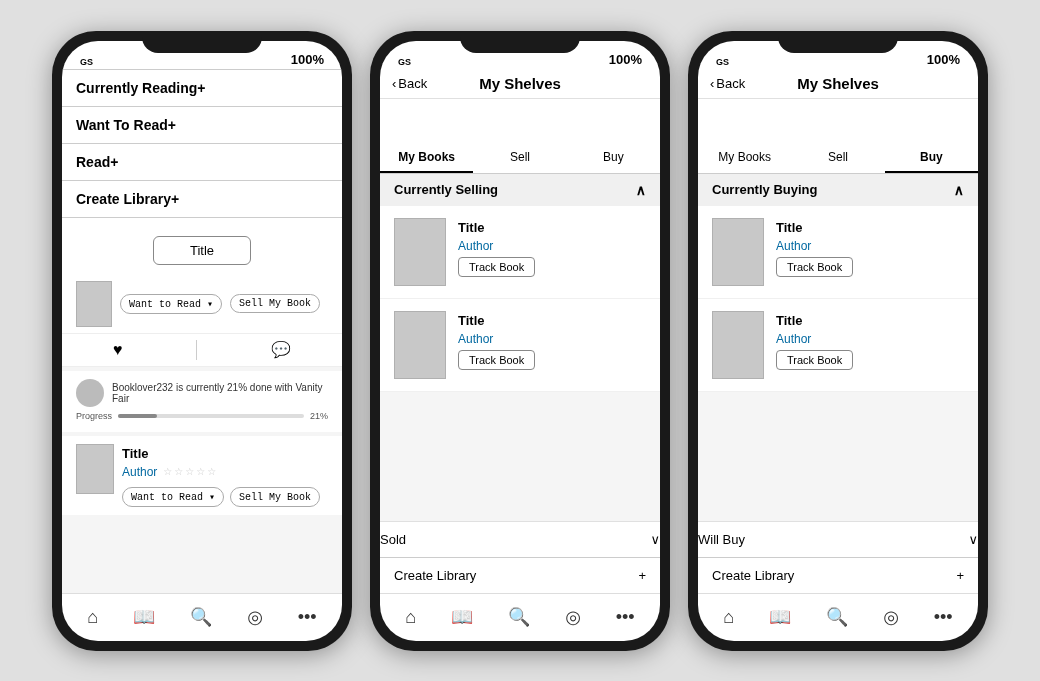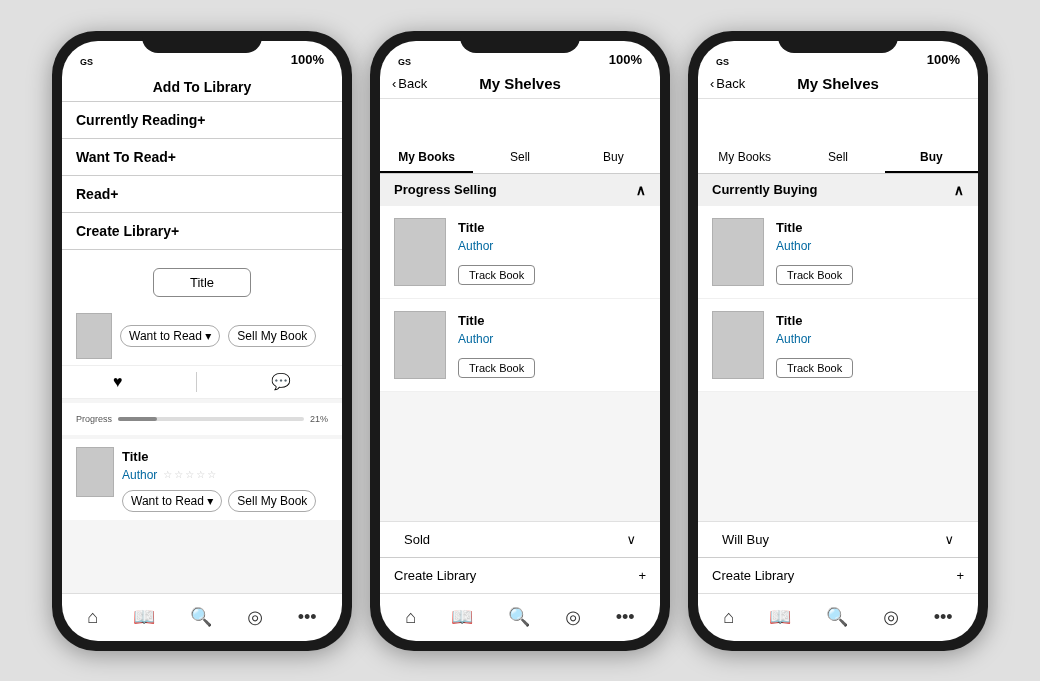--- a/index.html
+++ b/index.html
@@ -185,42 +185,42 @@
       color: #0369a1;
     }
 
     .track-btn {
       border: 1px solid #888;
       background: #fff;
       border-radius: 4px;
       padding: 3px 10px;
       font-size: 11px;
       cursor: pointer;
-      margin-top: 8px;
+      margin-top: 0;
       display: inline-block;
     }
 
     
     .create-library-row {
       display: flex;
       justify-content: space-between;
       align-items: center;
       padding: 10px 14px;
       border-top: 1px solid #ccc;
       font-size: 13px;
       font-weight: 500;
       flex-shrink: 0;
     }
 
     
     .collapsed-row {
       display: flex;
       justify-content: space-between;
       align-items: center;
-      padding: 10px 24px;
+      padding: 10px 0;
       border-top: 1px solid #e0e0e0;
       font-size: 13px;
       font-weight: 500;
       background: #fff;
       flex-shrink: 0;
     }
 
     
     .bottom-nav {
       height: 48px;
@@ -311,25 +311,26 @@
       height: 46px;
       background: #c8c8c8;
       border: 1px solid #b0b0b0;
     }
 
     .action-btn-sm {
       border: 1px solid #aaa;
       background: #fff;
       border-radius: 14px;
       padding: 3px 8px;
-      font-size: 12px;
+      font-size: 10px;
       cursor: pointer;
       display: flex;
-      align-items: flex-start;
+      align-items: flex-end;
       gap: 3px;
+      font-family: Liberation Mono, monospace;
     }
 
     .heart-row {
       display: flex;
       align-items: center;
       justify-content: space-around;
       padding: 6px 14px;
       background: #fff;
       border-bottom: 1px solid #eee;
     }
@@ -435,21 +436,20 @@
     <div class="phone-inner">
 
       <div class="status-bar">
         <span>GS</span>
         <div class="status-right">
           <span>100%</span>
         </div>
       </div>
 
 
-      <div class="add-library-title">Add To Library</div>
 
       <div>
         <div class="library-option-row">
           <span>Currently Reading</span>
           <span>+</span>
         </div>
         <div class="library-option-row">
           <span>Want To Read</span>
           <span>+</span>
         </div>
@@ -479,20 +479,24 @@
           </button>
         </div>
 
         <div class="heart-row">
           <span>♥</span>
           <div class="divider-v"></div>
           <span>💬</span>
         </div>
 
         <div class="activity-item">
+          <div class="activity-user-row">
+            <div class="avatar-circle"></div>
+            <span class="activity-text">Booklover232 is currently 21% done with Vanity Fair</span>
+          </div>
           <div class="progress-row">
             <span class="progress-label">Progress</span>
             <div class="progress-bar-bg">
               <div class="progress-bar-fill" style="width: 21%"></div>
             </div>
             <span class="progress-pct">21%</span>
           </div>
         </div>
 
         <div class="book-item-sm">
@@ -548,21 +552,21 @@
 
       <div class="tab-row">
         <div class="tab-item active">My Books</div>
         <div class="tab-item">Sell</div>
         <div class="tab-item">Buy</div>
       </div>
 
       <div class="screen-content">
 
         <div class="section-header">
-          <span>Progress Selling</span>
+          <span>Currently Selling</span>
           <span class="chevron">∧</span>
         </div>
 
         <div class="book-item">
           <div class="book-cover"></div>
           <div class="book-info">
             <span class="book-title">Title</span>
             <span class="book-author">Author</span>
             <button class="track-btn">Track Book</button>
           </div>

